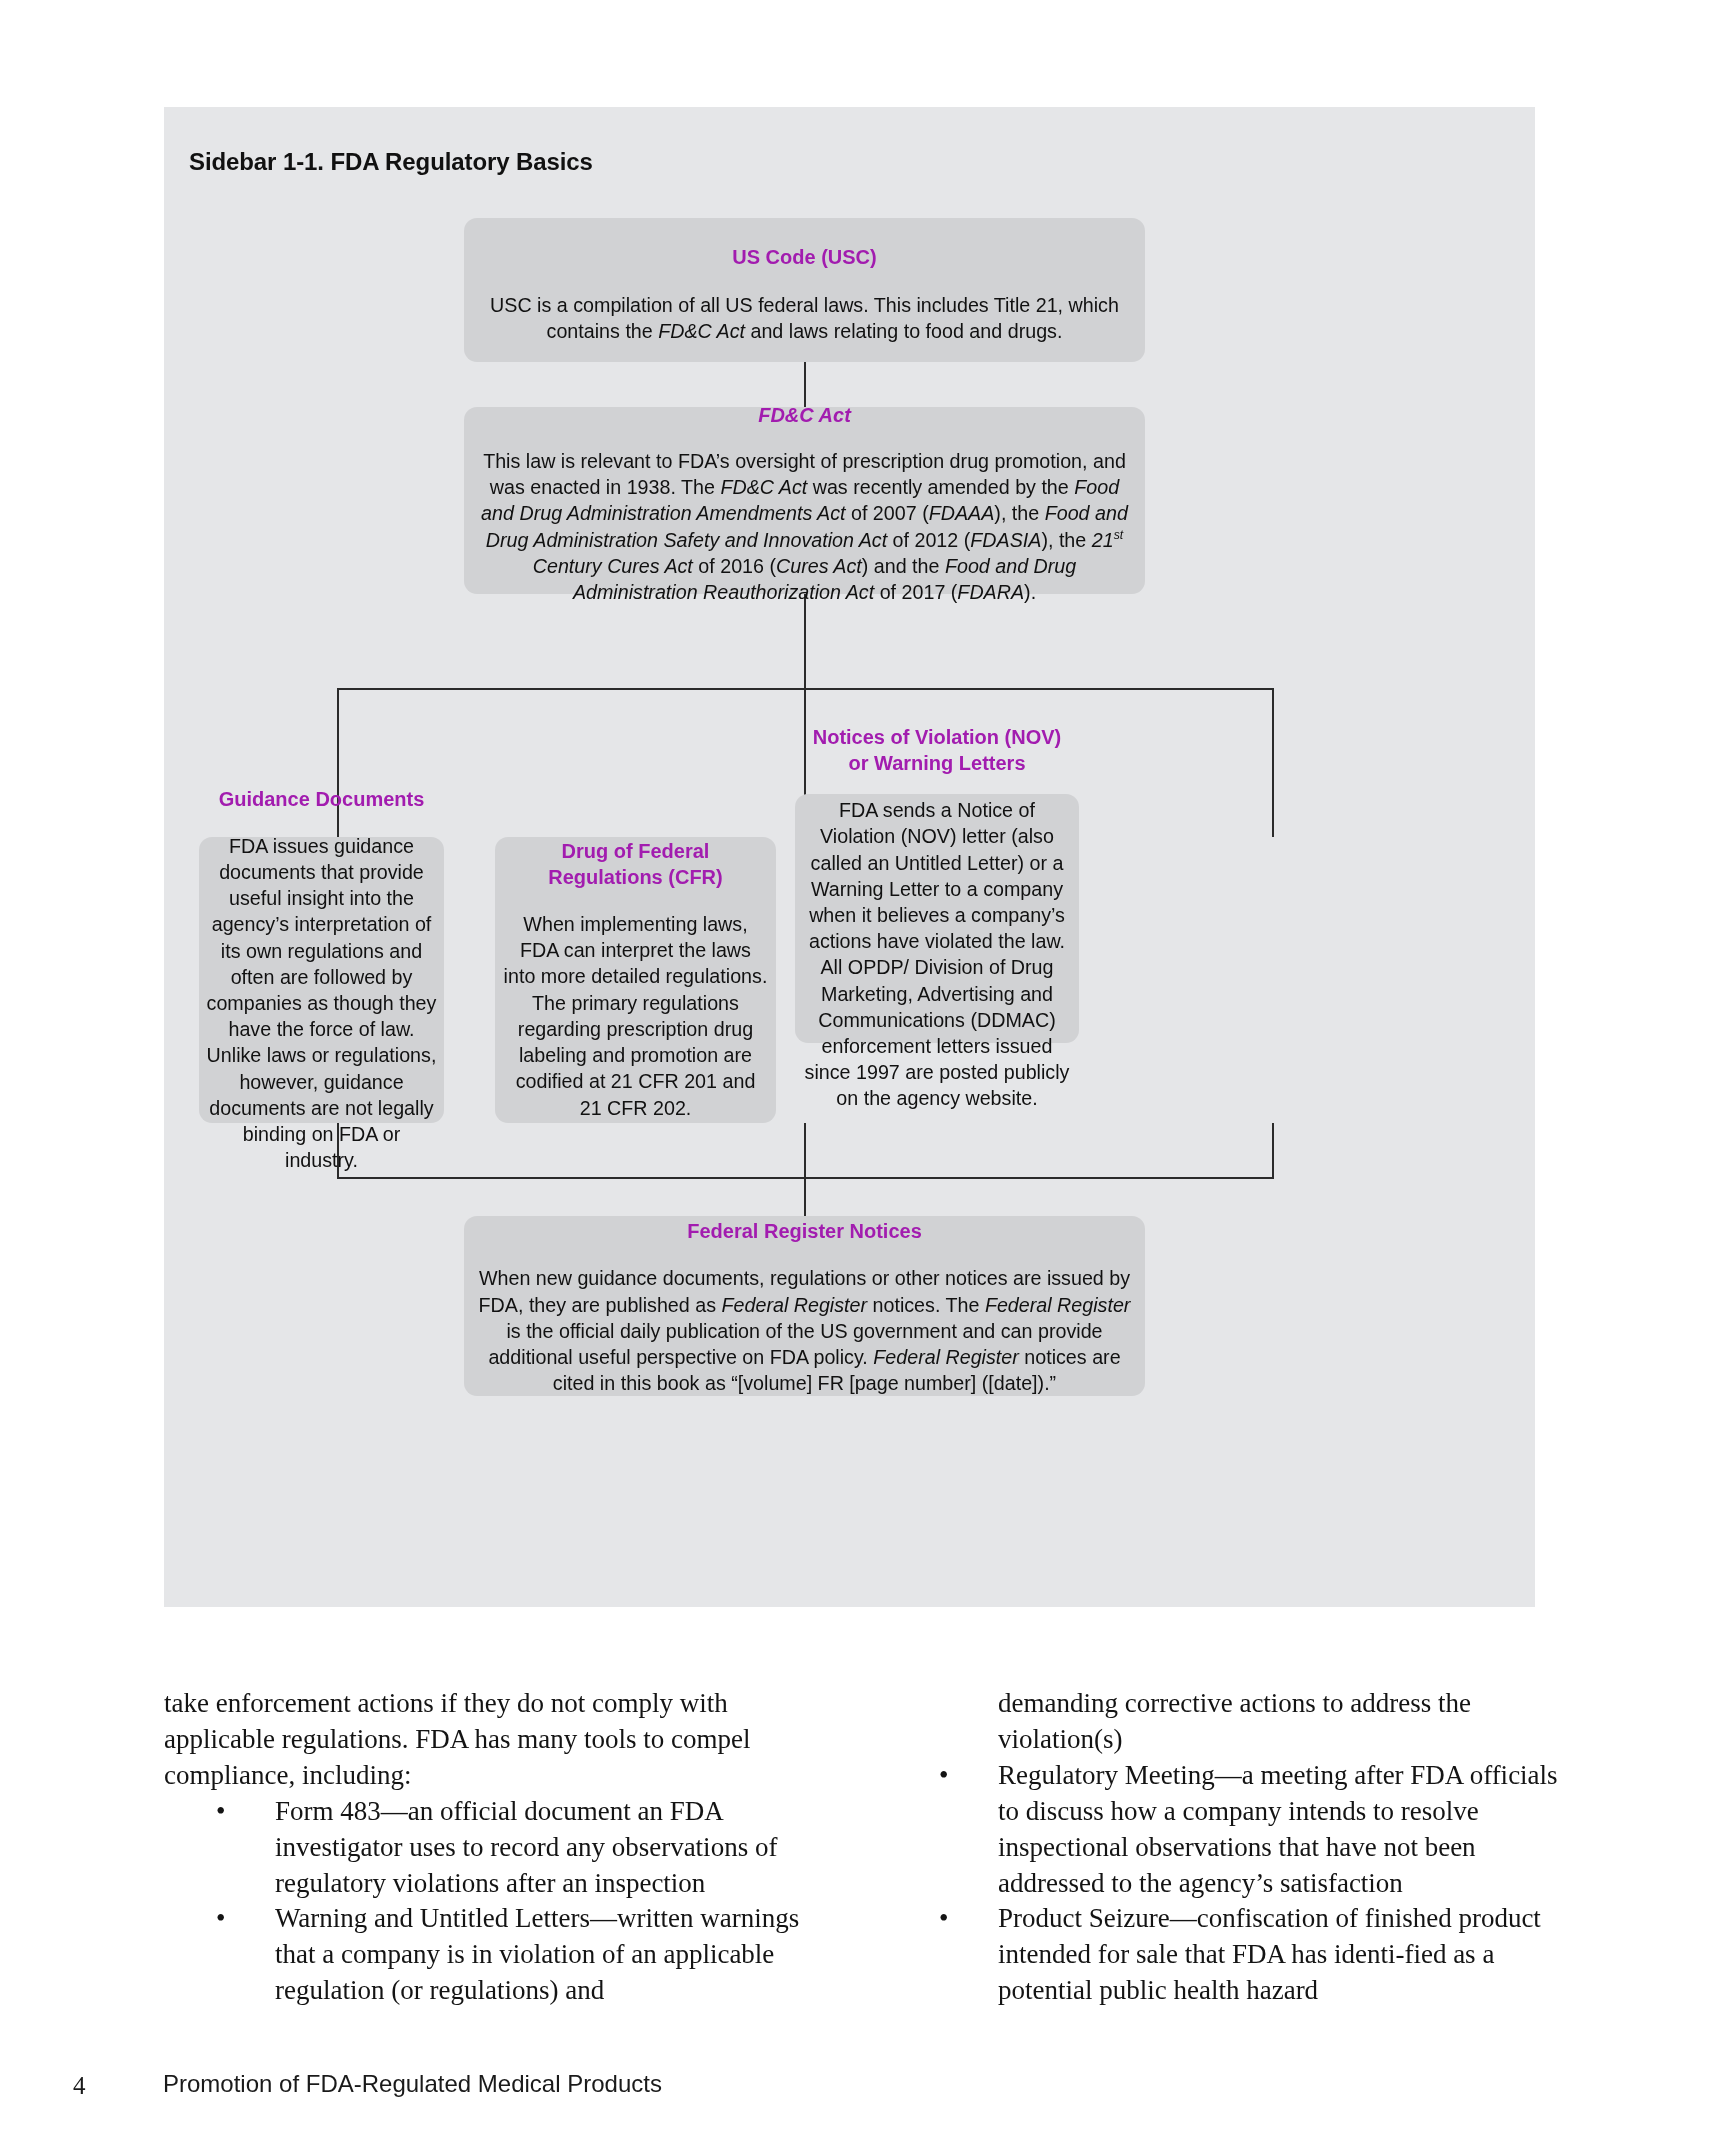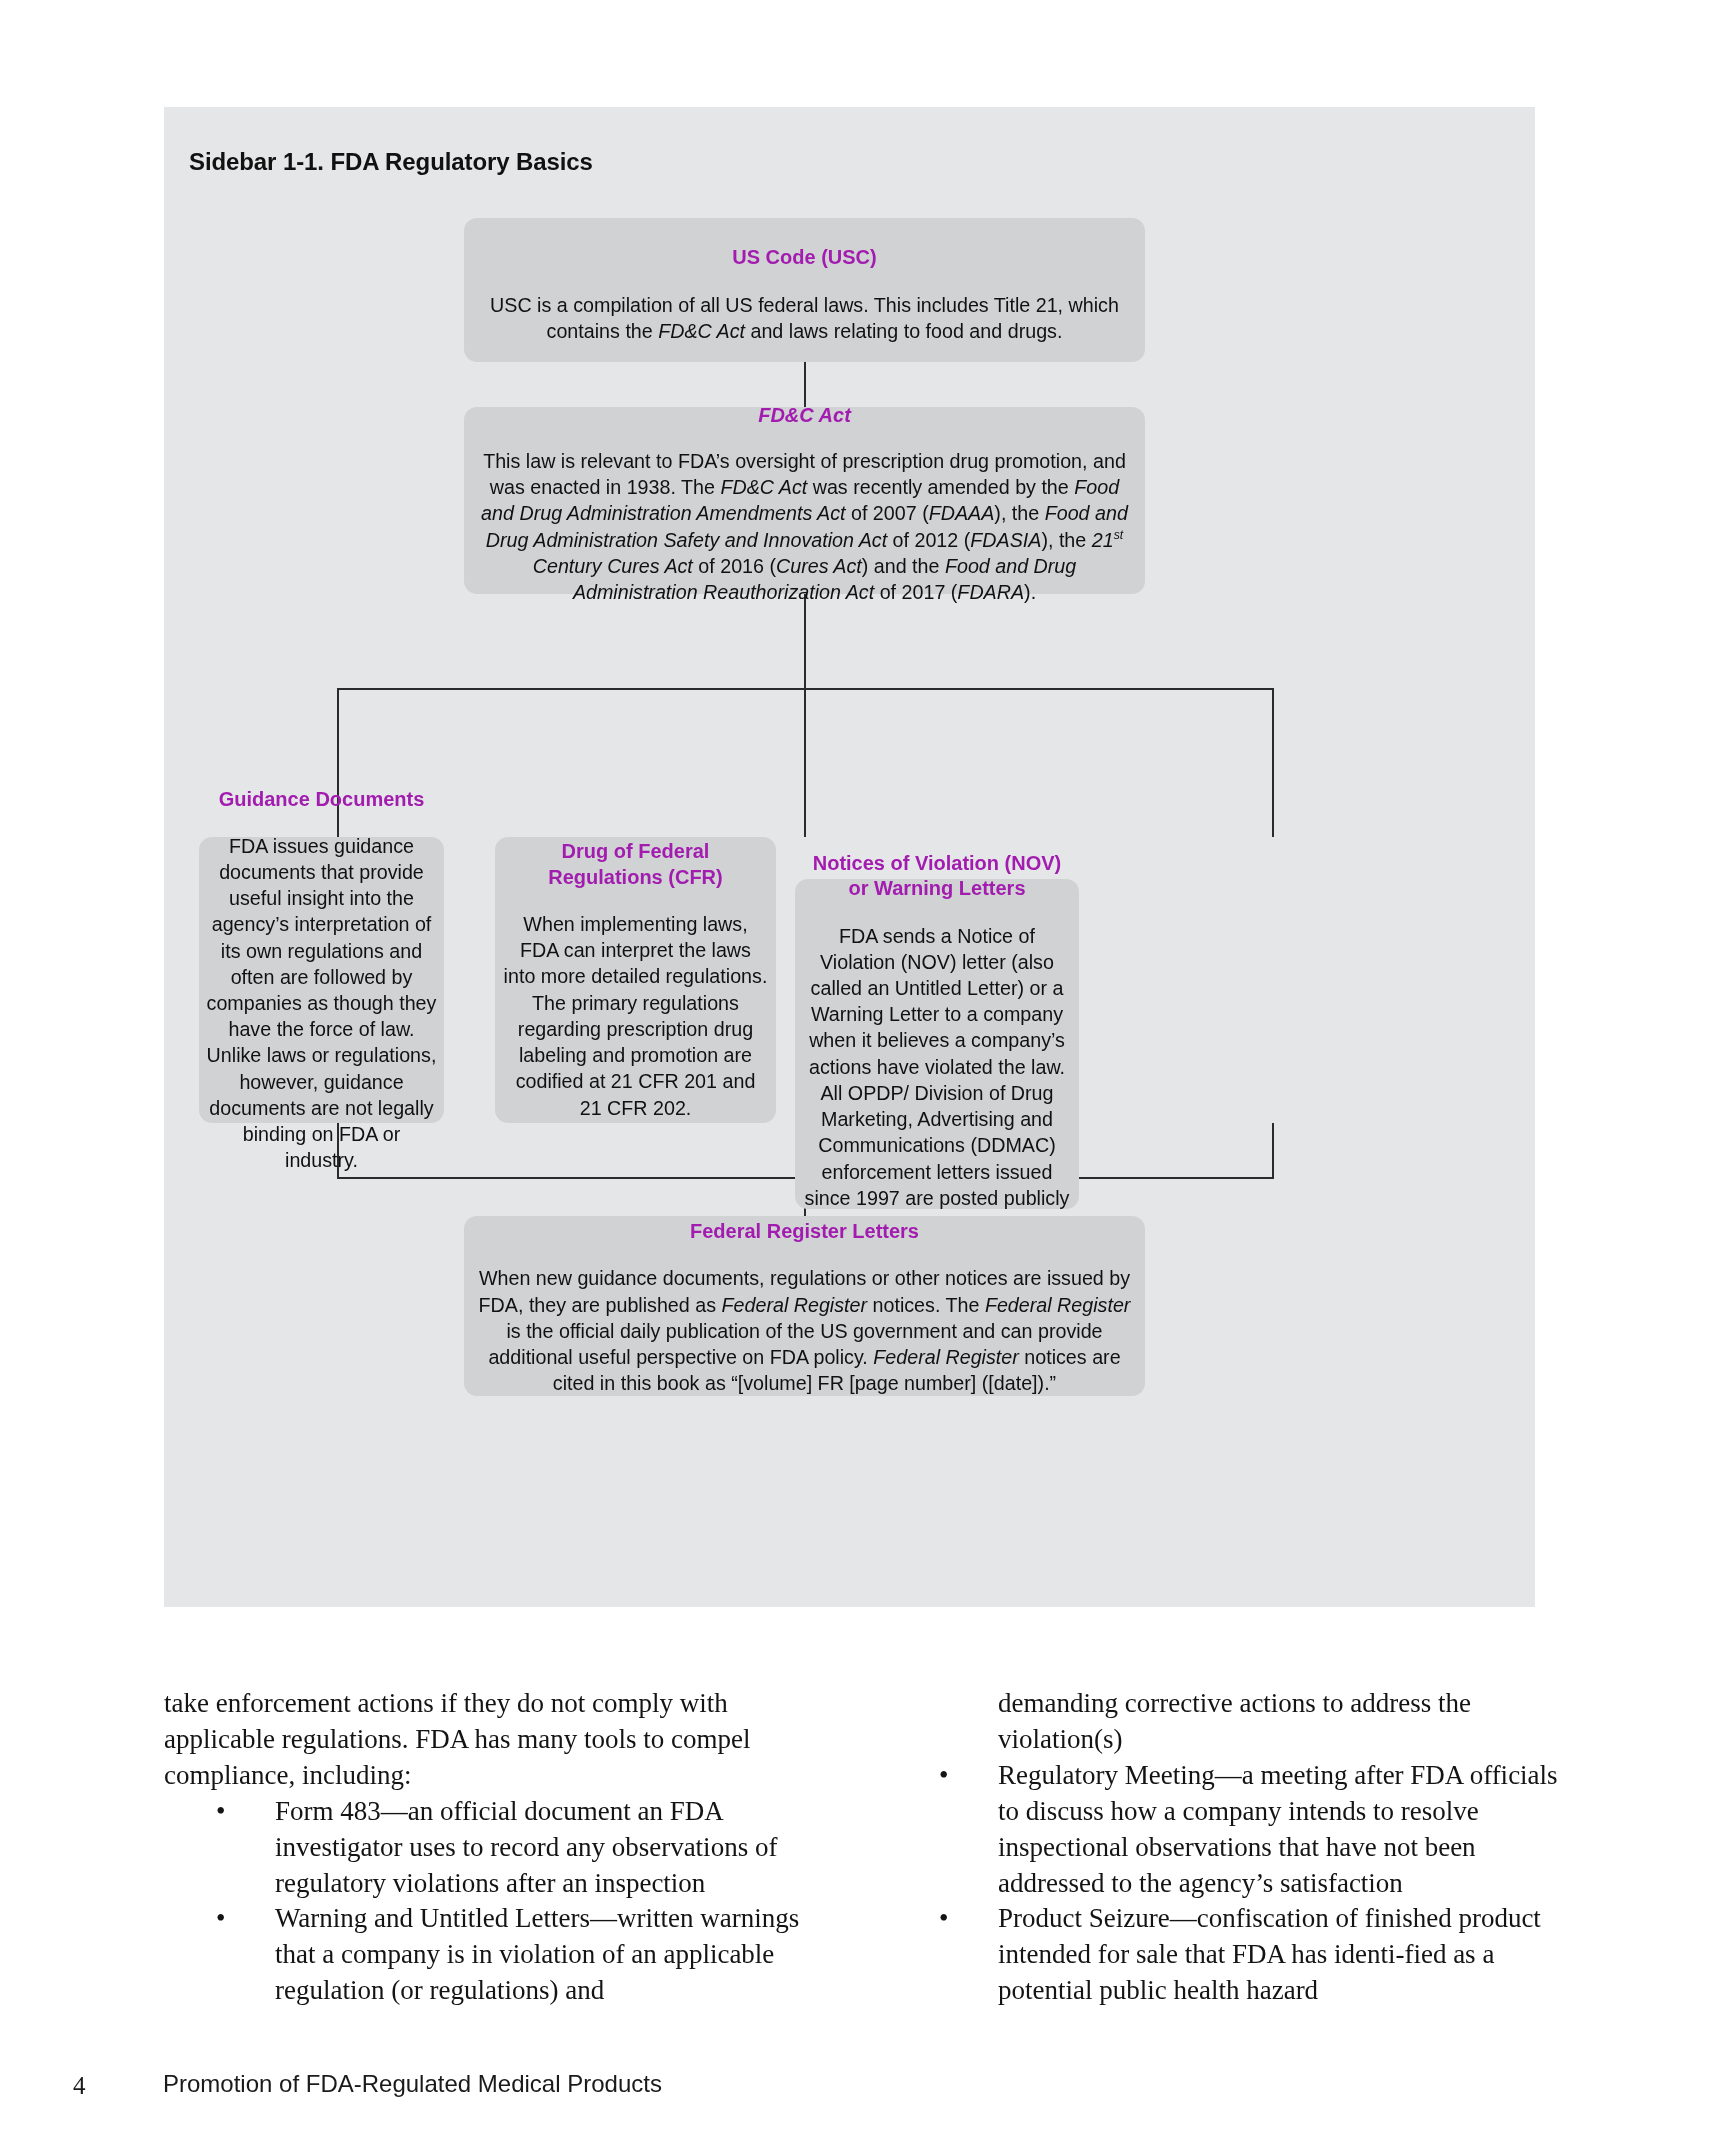--- a/index.html
+++ b/index.html
@@ -90,21 +90,21 @@
     left: 35px; top: 730px; width: 245px; height: 286px;
   }
   #box-guidance .box-title { margin-bottom: 20.6px; }
 
   #box-cfr {
     left: 331px; top: 730px; width: 281px; height: 286px;
   }
   #box-cfr .box-title { margin-bottom: 20.6px; }
 
   #box-nov {
-    left: 631px; top: 772px; width: 284px; height: 330px;
+    left: 631px; top: 687px; width: 284px; height: 249px;
   }
   #box-nov .box-title { margin-bottom: 20.6px; }
 
   #box-fedreg {
     left: 300px; top: 1109px; width: 681px; height: 180px;
     padding-top: 3.7px;
   }
   #box-fedreg .box-title { margin-bottom: 20.6px; }
 
   
@@ -235,21 +235,21 @@
     <div class="box-title">Drug of Federal Regulations (CFR)</div>
     <div class="box-body">When implementing laws, FDA can interpret the laws into more detailed regulations. The primary regulations regarding prescription drug labeling and promotion are codified at 21 CFR 201 and 21 CFR 202.</div>
   </div>
 
   <div class="flow-box" id="box-nov">
     <div class="box-title">Notices of Violation (NOV) or Warning Letters</div>
     <div class="box-body">FDA sends a Notice of Violation (NOV) letter (also called an Untitled Letter) or a Warning Letter to a company when it believes a company’s actions have violated the law. All OPDP/ Division of Drug Marketing, Advertising and Communications (DDMAC) enforcement letters issued since 1997 are posted publicly on the agency website.</div>
   </div>
 
   <div class="flow-box" id="box-fedreg">
-    <div class="box-title">Federal Register Letters</div>
+    <div class="box-title">Federal Register Notices</div>
     <div class="box-body">When new guidance documents, regulations or other notices are issued by FDA, they are published as <i>Federal Register</i> notices. The <i>Federal Register</i> is the official daily publication of the US government and can provide additional useful perspective on FDA policy. <i>Federal Register</i> notices are cited in this book as “[volume] FR [page number] ([date]).”</div>
   </div>
 
 </div>
 
 <div class="body-columns">
 
   <div class="body-col">
     <p>take enforcement actions if they do not comply with applicable regulations. FDA has many tools to compel compliance, including:</p>
     <ul>

